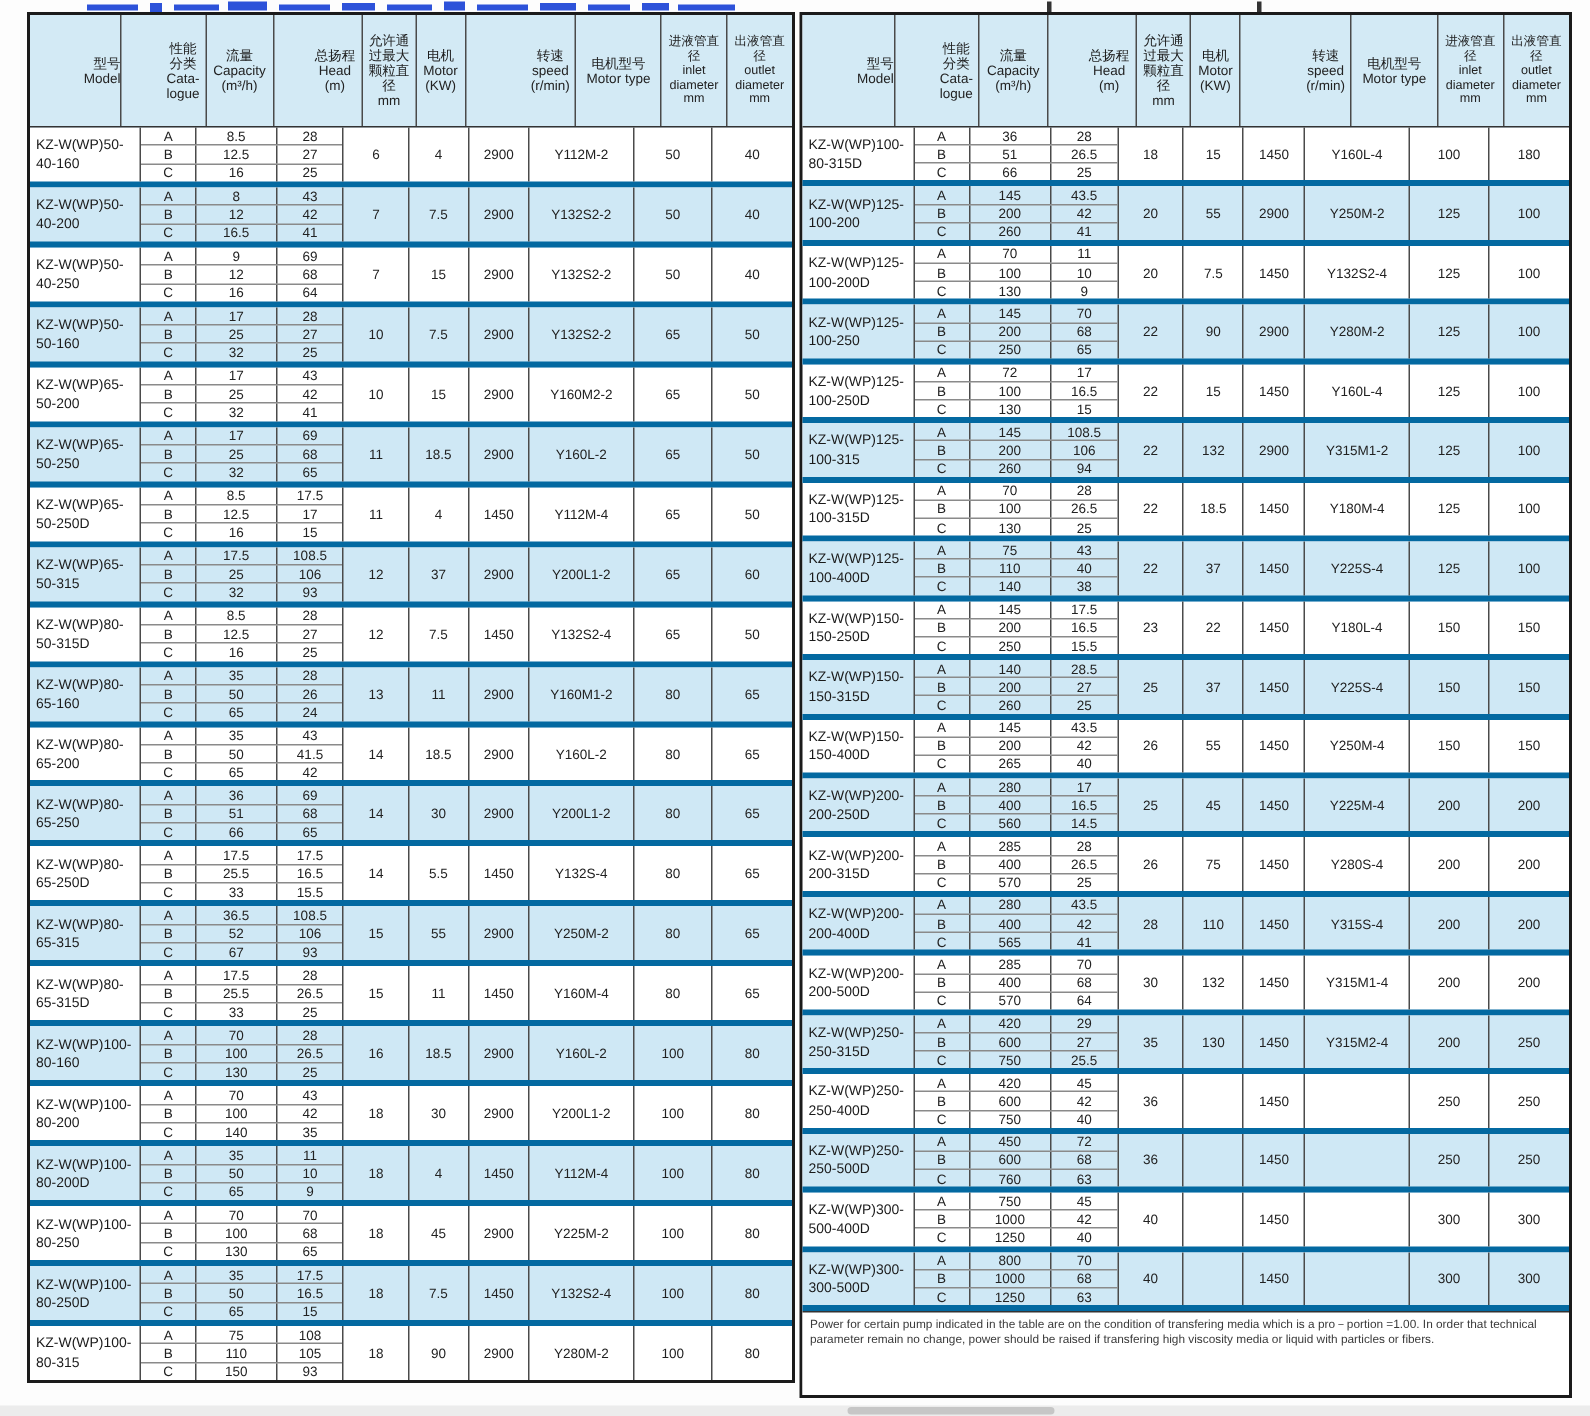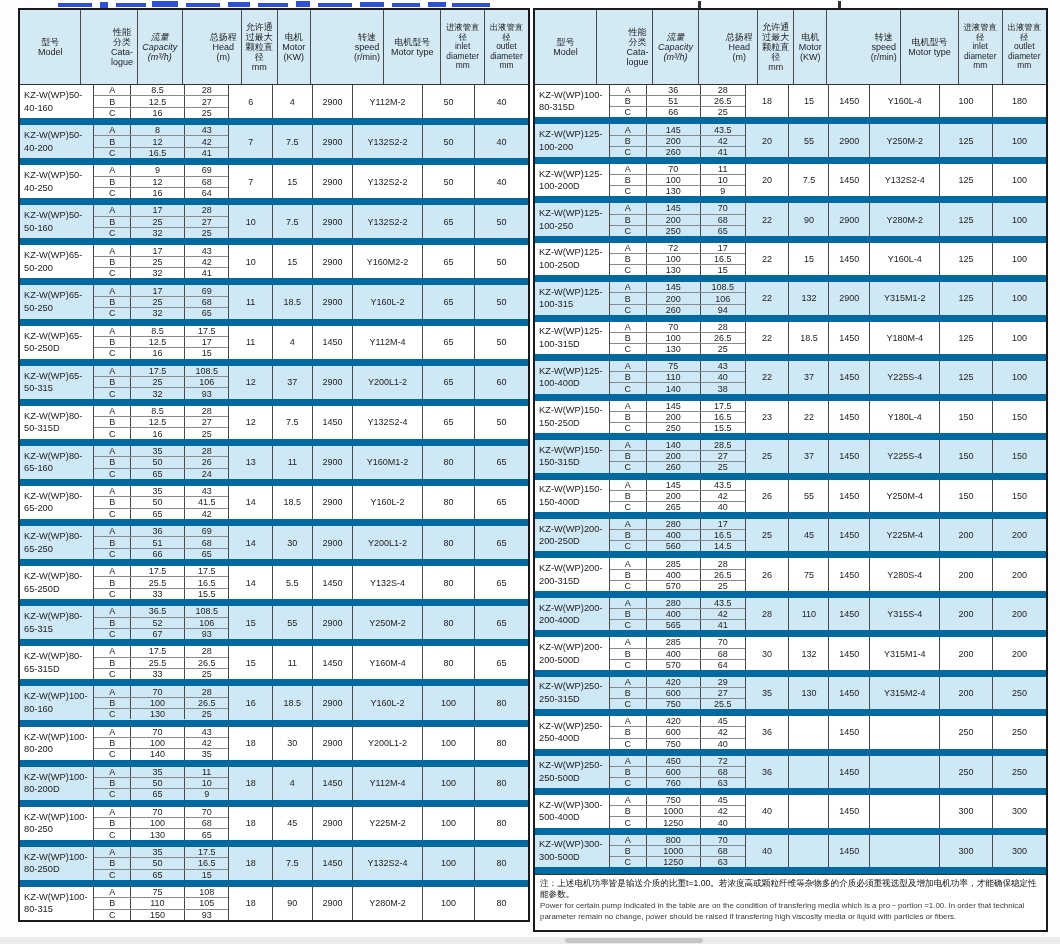--- a/index.html
+++ b/index.html
@@ -10,38 +10,38 @@
        background:#fff;box-sizing:border-box;}
   #tbl-left{left:18px;width:512px;height:914px;}
   #tbl-right{left:533px;width:515px;height:924px;}
   .hrow{display:flex;height:74px;background:#d3eaf5;border-bottom:1px solid #333;flex:none;}
   .hc{display:flex;flex-direction:column;justify-content:center;align-items:center;text-align:center;
       border-right:1px solid #4a4a4a;font-size:9px;line-height:1.13;color:#1d1d1d;
       padding:1px 0;box-sizing:border-box;overflow:hidden;}
   .hc:last-child{border-right:none;align-items:center;}
   .hl{white-space:nowrap;}
   .hl.en{color:#222;}
-  .grp{display:flex;flex:1;border-bottom:7px solid #0369a1;min-height:0;}
+  .grp{display:flex;flex:1;border-bottom:4px solid #0369a1;min-height:0;}
   .grp.last{border-bottom:none;}
   .grp.alt{background:#cfe8f5;}
   .cell{border-right:1px solid #4a4a4a;box-sizing:border-box;display:flex;align-items:center;
         justify-content:center;font-size:9px;color:#222;overflow:hidden;}
   .cell:last-child{border-right:none;}
   .c-model{width:14.65%;flex-direction:column;align-items:flex-start;justify-content:center;
            padding-left:4px;line-height:1.35;font-size:9.3px;color:#1a1a1a;}
   .abc-stack{width:26.56%;display:flex;flex-direction:column;border-right:1px solid #4a4a4a;
              box-sizing:border-box;}
   .abc-row{flex:1;display:flex;border-bottom:1px solid #8a8a8a;min-height:0;}
   .abc-row:last-child{border-bottom:none;}
   .c-cat{width:27.22%;}
   .c-cap{width:40.44%;}
   .c-head{width:32.34%;border-right:none;}
   .c-par{width:8.59%;} .c-kw{width:7.81%;} .c-rpm{width:8.01%;text-align:right;}
   .c-type{width:13.67%;} .c-in{width:10.35%;} .c-out{width:10.33%;}
-  .h-model{width:14.65%;} .h-cat{width:7.23%;margin-left:26px;} .h-cap{width:10.74%;font-style:italic;} .h-head{width:8.59%;margin-left:23px;}
+  .h-model{width:14.65%;align-items:flex-end;} .h-cat{width:7.23%;margin-left:26px;} .h-cap{width:10.74%;} .h-head{width:8.59%;margin-left:23px;}
   .h-par{width:8.59%;} .h-kw{width:7.81%;} .h-rpm{width:8.01%;margin-left:40px;} .h-type{width:13.67%;}
   .h-in{width:10.35%;font-size:8.4px;} .h-out{width:10.33%;font-size:8.4px;}
   .note{flex:none;height:56px;border-top:1px solid #333;background:#fff;padding:3px 5px;
         box-sizing:border-box;overflow:hidden;}
   .note .zh{font-size:8.6px;line-height:1.3;color:#101010;margin:0 0 1px 0;}
   .note .en{font-size:7.9px;line-height:1.28;color:#3a3a3a;margin:0;}
   .scroll-track{position:absolute;left:0;bottom:0;width:1060px;height:7px;background:#ececec;}
   .scroll-thumb{position:absolute;left:565px;bottom:1px;width:138px;height:5px;background:#c6c6c6;
                 border-radius:3px;}
 </style>
@@ -1372,21 +1372,20 @@
           </div>
         </div>
         <div class="cell c-par">40</div>
         <div class="cell c-kw"></div>
         <div class="cell c-rpm">1450</div>
         <div class="cell c-type"></div>
         <div class="cell c-in">300</div>
         <div class="cell c-out">300</div>
       </div>
       <div class="note">
-        <div class="zh">注：上述电机功率皆是输送介质的比重t=1.00。若浓度高或颗粒纤维等杂物多的介质必须重视选型及增加电机功率，才能确保稳定性能参数。</div>
         <div class="en">Power for certain pump indicated in the table are on the condition of transfering media which is a pro－portion =1.00. In order that technical parameter remain no change, power should be raised if transfering high viscosity media or liquid with particles or fibers.</div>
       </div>
     </div>
 
   <div class="scroll-track">
     <div class="scroll-thumb"></div>
   </div>
 </div>
 
 </body></html>

